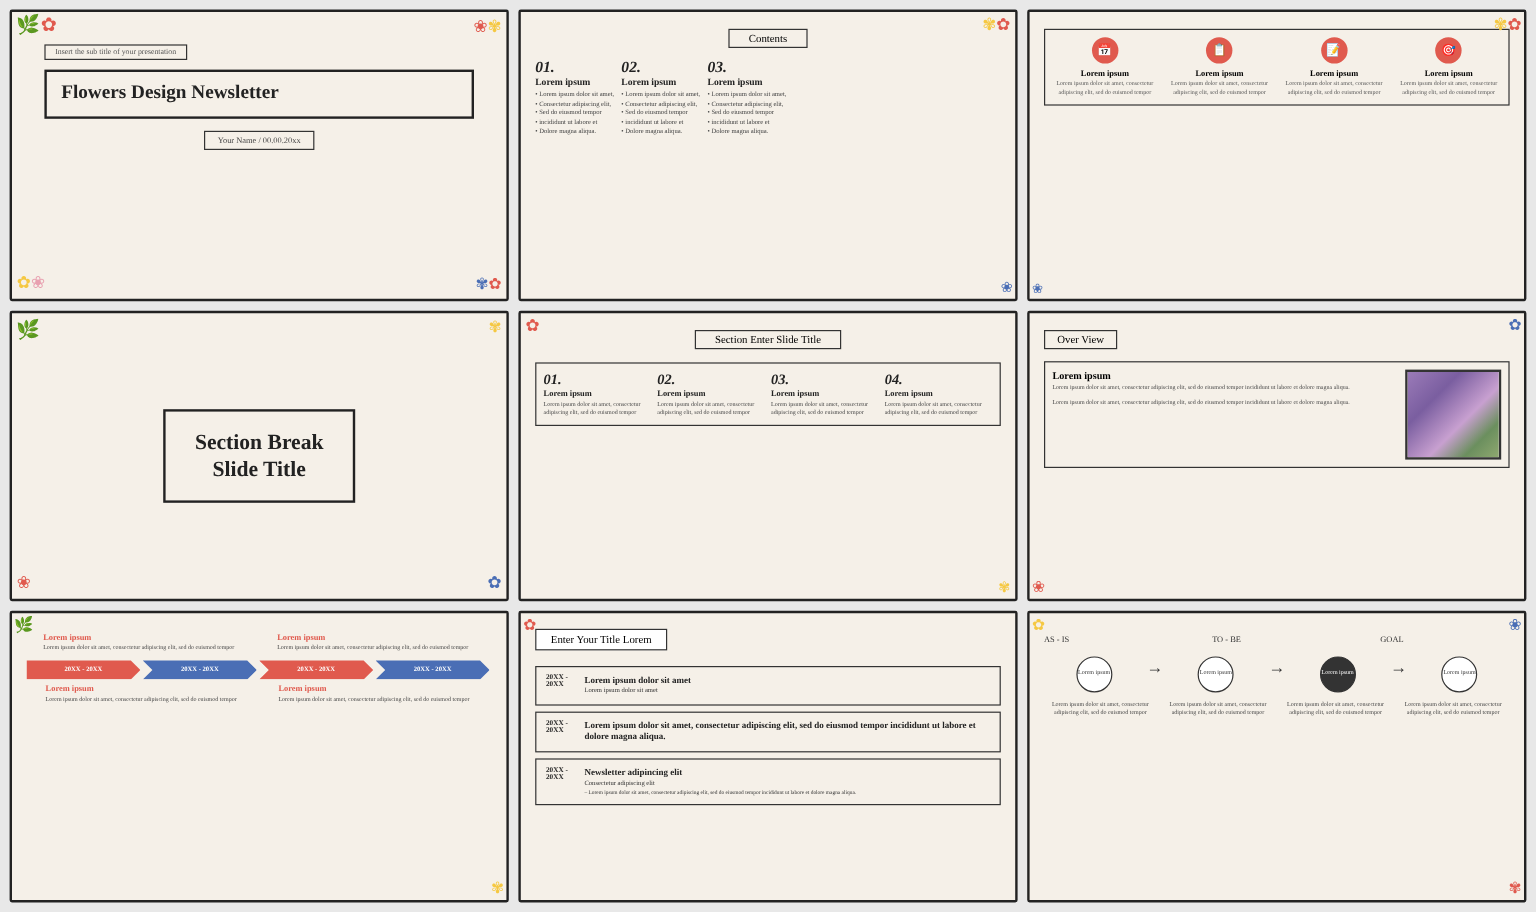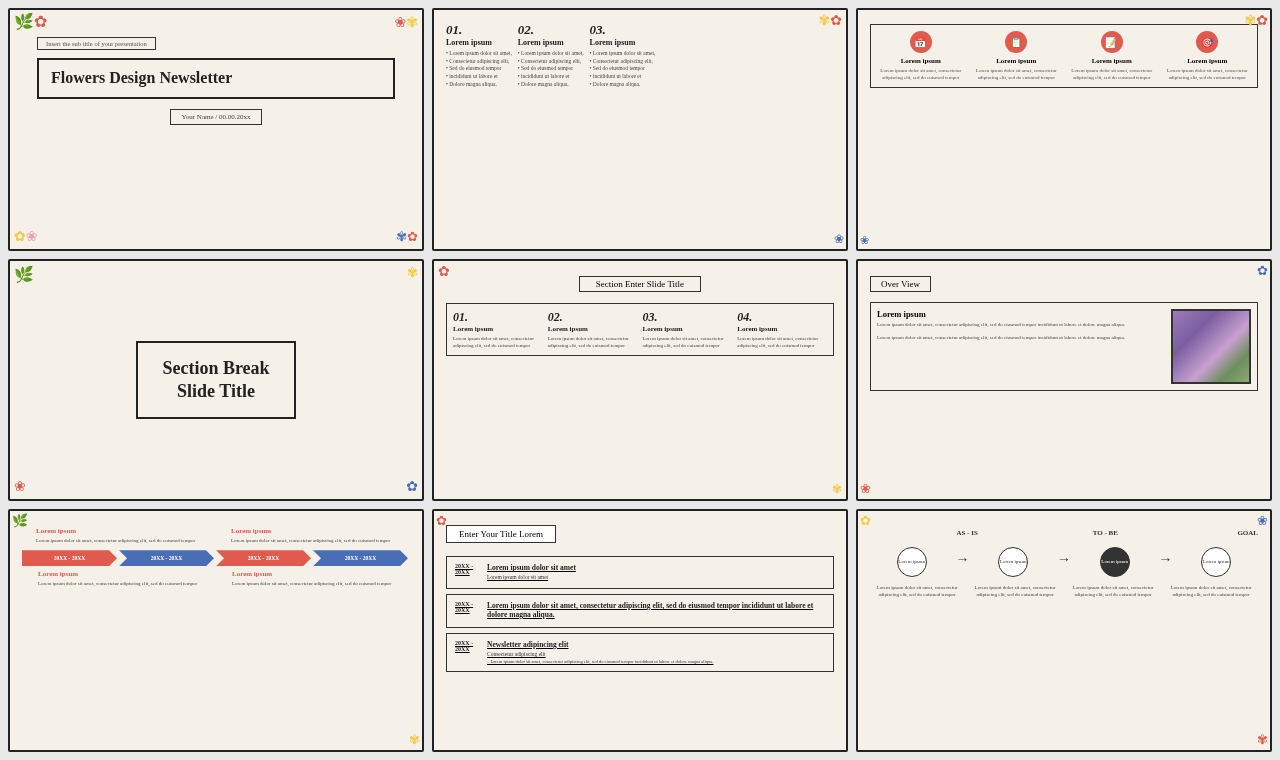--- a/index.html
+++ b/index.html
@@ -263,21 +263,20 @@
     }
     .slide8 .entry-box {
       border: 1.5px solid #333;
       padding: 6px 8px;
       margin-bottom: 5px;
     }
     .slide8 .entry-table {
       display: grid;
       grid-template-columns: 30px 1fr;
       gap: 2px;
-      text-decoration: underline;
     }
     .slide8 .entry-year {
       font-size: 6px;
       font-weight: bold;
       color: #222;
     }
     .slide8 .entry-text {
       font-size: 5.5px;
       color: #333;
       line-height: 1.4;
@@ -331,24 +330,24 @@
       margin: 0 2px;
       padding-bottom: 12px;
     }
     .slide9 .goal-header {
       display: flex;
       justify-content: space-around;
       margin-bottom: 2px;
     }
     .slide9 .goal-col-label {
       font-size: 7px;
-      font-weight: bold;
+      font-weight: normal;
       color: #333;
       flex: 1;
-      text-align: right;
+      text-align: left;
     }
   </style>
 </head>
 <body>
 
 <div class="slide slide1">
   <div style="position:absolute;top:4px;left:4px;font-size:16px;line-height:1;">
     <span style="color:#3a8a4a;">🌿</span><span style="color:#e05a4e;">✿</span>
   </div>
   <div style="position:absolute;top:4px;right:4px;font-size:14px;">
@@ -374,20 +373,23 @@
     </div>
   </div>
 </div>
 
 <div class="slide slide2">
   <div style="position:absolute;top:2px;right:4px;font-size:14px;">
     <span style="color:#f5c842;">✾</span><span style="color:#e05a4e;">✿</span>
   </div>
   <div style="position:absolute;bottom:2px;right:2px;font-size:12px;">
     <span style="color:#4a6eb5;">❀</span>
+  </div>
+  <div style="text-align:center;">
+    <span class="slide-header">Contents</span>
   </div>
   <div class="content-cols">
     <div class="col">
       <div class="col-num">01.</div>
       <div class="col-title">Lorem ipsum</div>
       <div class="col-text" style="white-space:pre-line;font-size:5.5px;line-height:1.4;">• Lorem ipsum dolor sit amet,
 • Consectetur adipiscing elit,
 • Sed do eiusmod tempor
 • incididunt ut labore et
 • Dolore magna aliqua.</div>

